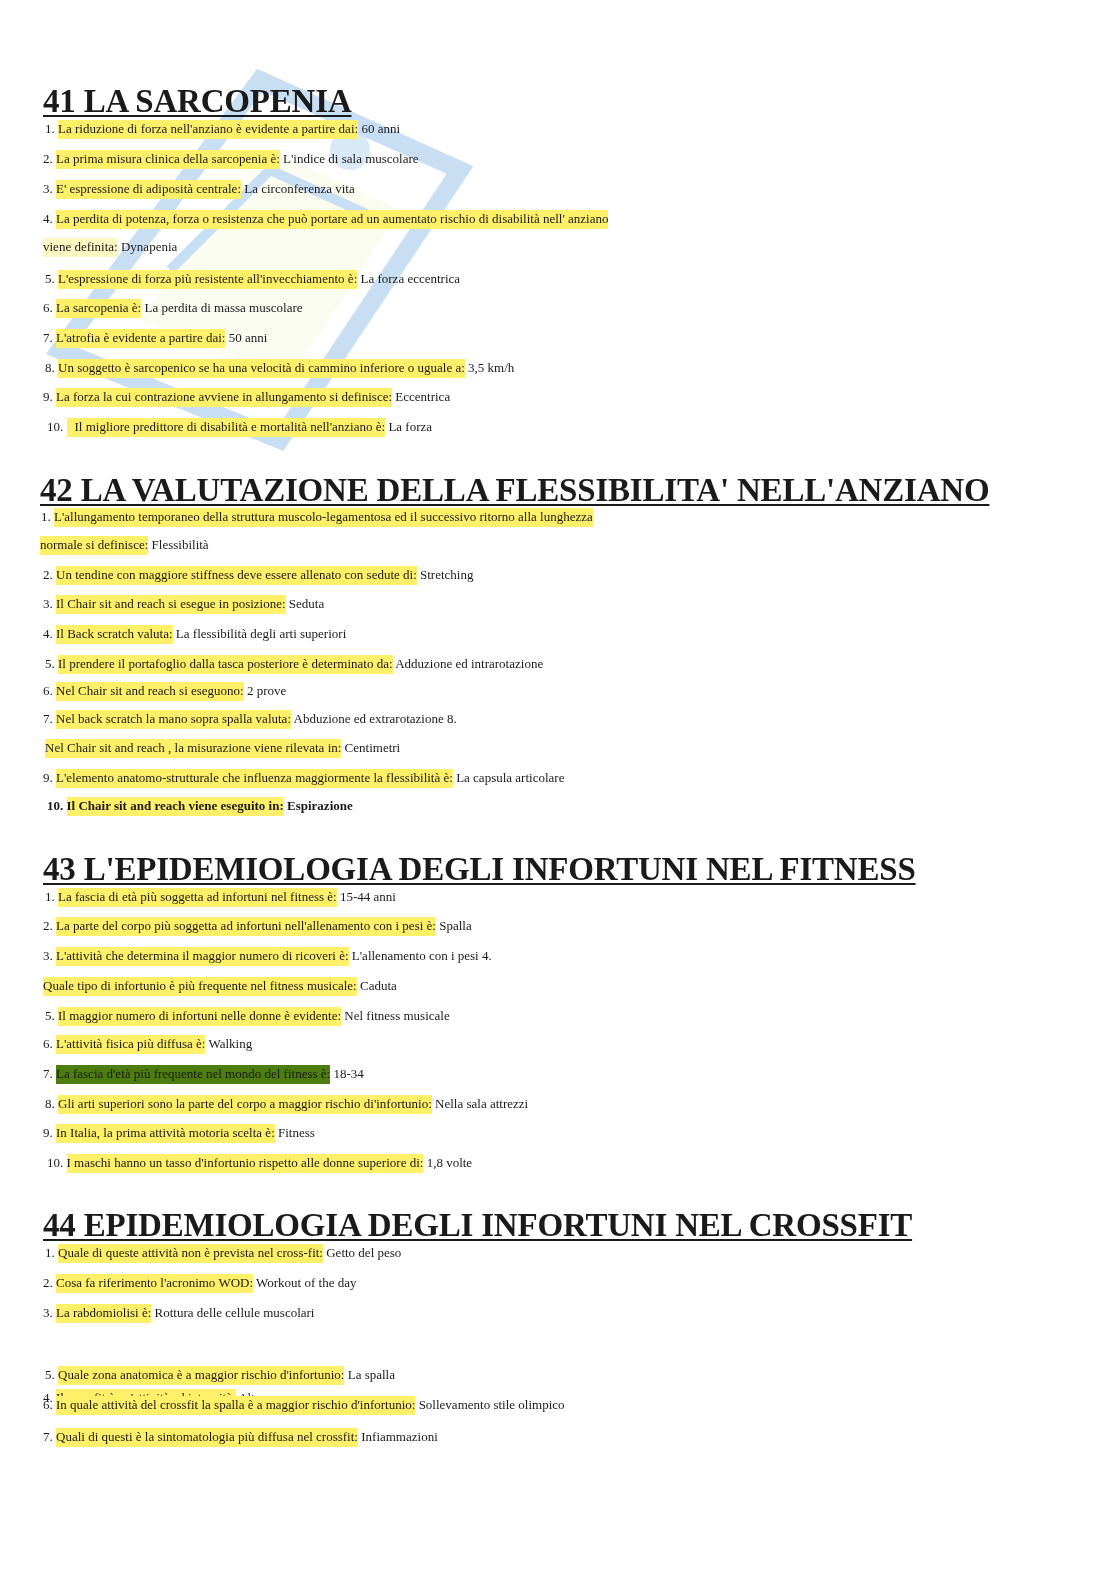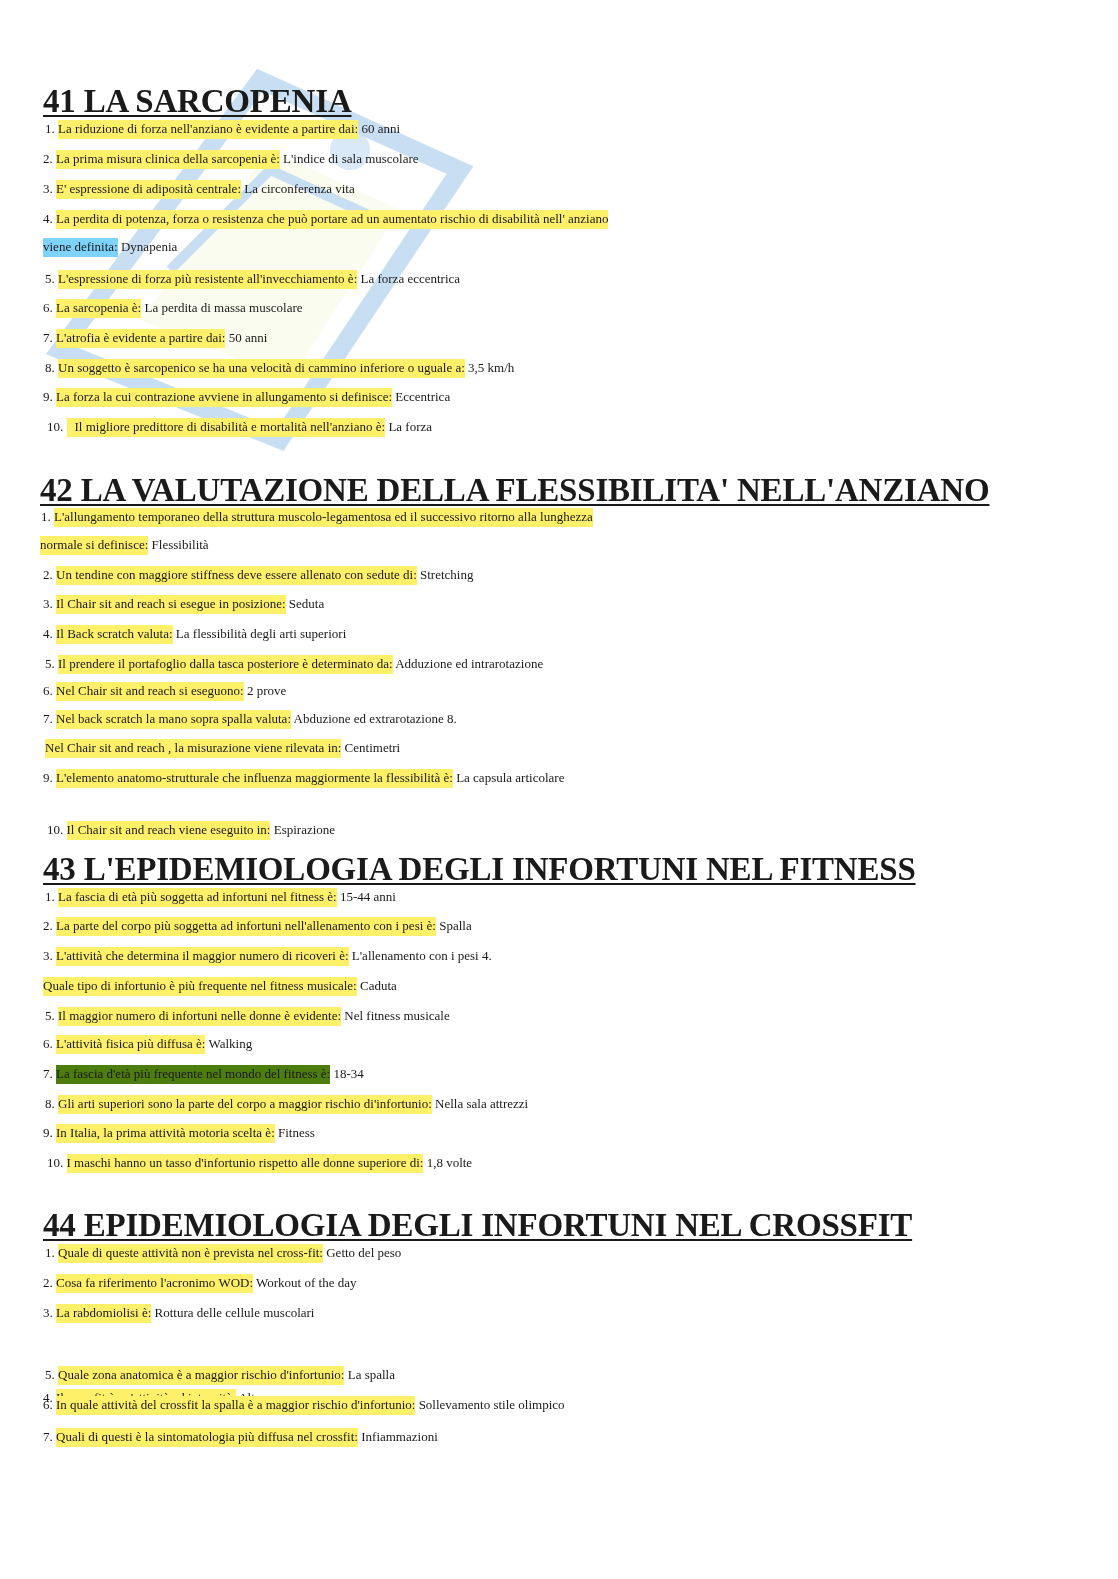--- a/index.html
+++ b/index.html
@@ -36,42 +36,42 @@
 </svg>
 
 <div class="page">
 
   <div class="section" style="top:0">
     <div class="sec-title" style="left:43px; top:83px;">41 LA SARCOPENIA</div>
     <div class="line" style="left:45px; top:116px;"><span>1.</span> <span class="hl" style="background: rgb(255, 240, 106);">La riduzione di forza nell'anziano è evidente a partire dai:</span><span> 60 anni</span></div>
     <div class="line" style="left:43px; top:146px;"><span>2.</span> <span class="hl" style="background: rgb(255, 240, 106);">La prima misura clinica della sarcopenia è:</span><span> L'indice di sala muscolare</span></div>
     <div class="line" style="left:43px; top:176px;"><span>3.</span> <span class="hl" style="background: rgb(255, 240, 106);">E' espressione di adiposità centrale:</span><span> La circonferenza vita</span></div>
     <div class="line" style="left:43px; top:206px;"><span>4.</span> <span class="hl" style="background: rgb(255, 240, 106);">La perdita di potenza, forza o resistenza che può portare ad un aumentato rischio di disabilità nell' anziano</span><span></span></div>
-    <div class="line" style="left:43px; top:234px;"><span class="hl" style="background: #7dd3fc;">viene definita:</span><span> Dynapenia</span></div>
+    <div class="line" style="left:43px; top:234px;"><span class="hl" style="background: #fef9c3;">viene definita:</span><span> Dynapenia</span></div>
     <div class="line" style="left:45px; top:266px;"><span>5.</span> <span class="hl" style="background: rgb(255, 240, 106);">L'espressione di forza più resistente all'invecchiamento è:</span><span> La forza eccentrica</span></div>
     <div class="line" style="left:43px; top:295px;"><span>6.</span> <span class="hl" style="background: rgb(255, 240, 106);">La sarcopenia è:</span><span> La perdita di massa muscolare</span></div>
     <div class="line" style="left:43px; top:325px;"><span>7.</span> <span class="hl" style="background: rgb(255, 240, 106);">L'atrofia è evidente a partire dai:</span><span> 50 anni</span></div>
     <div class="line" style="left:45px; top:355px;"><span>8.</span> <span class="hl" style="background: rgb(255, 240, 106);">Un soggetto è sarcopenico se ha una velocità di cammino inferiore o uguale a:</span><span> 3,5 km/h</span></div>
     <div class="line" style="left:43px; top:384px;"><span>9.</span> <span class="hl" style="background: rgb(255, 240, 106);">La forza la cui contrazione avviene in allungamento si definisce:</span><span> Eccentrica</span></div>
     <div class="line" style="left:47px; top:414px;"><span>10.</span> <span class="hl" style="background: rgb(255, 240, 106); padding-left: 8px;">Il migliore predittore di disabilità e mortalità nell'anziano è:</span><span> La forza</span></div>
   </div>
 
   <div class="section" style="top:0">
     <div class="sec-title" style="left:40px; top:472px;">42 LA VALUTAZIONE DELLA FLESSIBILITA' NELL'ANZIANO</div>
     <div class="line" style="left:41px; top:504px;"><span>1.</span> <span class="hl" style="background: rgb(255, 240, 106);">L'allungamento temporaneo della struttura muscolo-legamentosa ed il successivo ritorno alla lunghezza</span><span></span></div>
     <div class="line" style="left:40px; top:532px;"><span class="hl" style="background: rgb(255, 240, 106);">normale si definisce:</span><span> Flessibilità</span></div>
     <div class="line" style="left:43px; top:562px;"><span>2.</span> <span class="hl" style="background: rgb(255, 240, 106);">Un tendine con maggiore stiffness deve essere allenato con sedute di:</span><span> Stretching</span></div>
     <div class="line" style="left:43px; top:591px;"><span>3.</span> <span class="hl" style="background: rgb(255, 240, 106);">Il Chair sit and reach si esegue in posizione:</span><span> Seduta</span></div>
     <div class="line" style="left:43px; top:621px;"><span>4.</span> <span class="hl" style="background: rgb(255, 240, 106);">Il Back scratch valuta:</span><span> La flessibilità degli arti superiori</span></div>
     <div class="line" style="left:45px; top:651px;"><span>5.</span> <span class="hl" style="background: rgb(255, 240, 106);">Il prendere il portafoglio dalla tasca posteriore è determinato da:</span><span> Adduzione ed intrarotazione</span></div>
     <div class="line" style="left:43px; top:678px;"><span>6.</span> <span class="hl" style="background: rgb(255, 240, 106);">Nel Chair sit and reach si eseguono:</span><span> 2 prove</span></div>
     <div class="line" style="left:43px; top:706px;"><span>7.</span> <span class="hl" style="background: rgb(255, 240, 106);">Nel back scratch la mano sopra spalla valuta:</span><span> Abduzione ed extrarotazione 8.</span></div>
     <div class="line" style="left:45px; top:735px;"><span class="hl" style="background: rgb(255, 240, 106);">Nel Chair sit and reach , la misurazione viene rilevata in:</span><span> Centimetri</span></div>
     <div class="line" style="left:43px; top:765px;"><span>9.</span> <span class="hl" style="background: rgb(255, 240, 106);">L'elemento anatomo-strutturale che influenza maggiormente la flessibilità è:</span><span> La capsula articolare</span></div>
-    <div class="line" style="left:47px; top:817px;"><span>10.</span> <span class="hl" style="background: rgb(255, 240, 106);">Il Chair sit and reach viene eseguito in:</span><span> Espirazione</span></div>
+    <div class="line" style="left:47px; top:793px;font-weight:bold;"><span>10.</span> <span class="hl" style="background: rgb(255, 240, 106);">Il Chair sit and reach viene eseguito in:</span><span> Espirazione</span></div>
   </div>
 
   <div class="section" style="top:0">
     <div class="sec-title" style="left:43px; top:851px;">43 L'EPIDEMIOLOGIA DEGLI INFORTUNI NEL FITNESS</div>
     <div class="line" style="left:45px; top:884px;"><span>1.</span> <span class="hl" style="background: rgb(255, 240, 106);">La fascia di età più soggetta ad infortuni nel fitness è:</span><span> 15-44 anni</span></div>
     <div class="line" style="left:43px; top:913px;"><span>2.</span> <span class="hl" style="background: rgb(255, 240, 106);">La parte del corpo più soggetta ad infortuni nell'allenamento con i pesi è:</span><span> Spalla</span></div>
     <div class="line" style="left:43px; top:943px;"><span>3.</span> <span class="hl" style="background: rgb(255, 240, 106);">L'attività che determina il maggior numero di ricoveri è:</span><span> L'allenamento con i pesi 4.</span></div>
     <div class="line" style="left:43px; top:973px;"><span class="hl" style="background: rgb(255, 240, 106);">Quale tipo di infortunio è più frequente nel fitness musicale:</span><span> Caduta</span></div>
     <div class="line" style="left:45px; top:1003px;"><span>5.</span> <span class="hl" style="background: rgb(255, 240, 106);">Il maggior numero di infortuni nelle donne è evidente:</span><span> Nel fitness musicale</span></div>
     <div class="line" style="left:43px; top:1031px;"><span>6.</span> <span class="hl" style="background: rgb(255, 240, 106);">L'attività fisica più diffusa è:</span><span> Walking</span></div>

